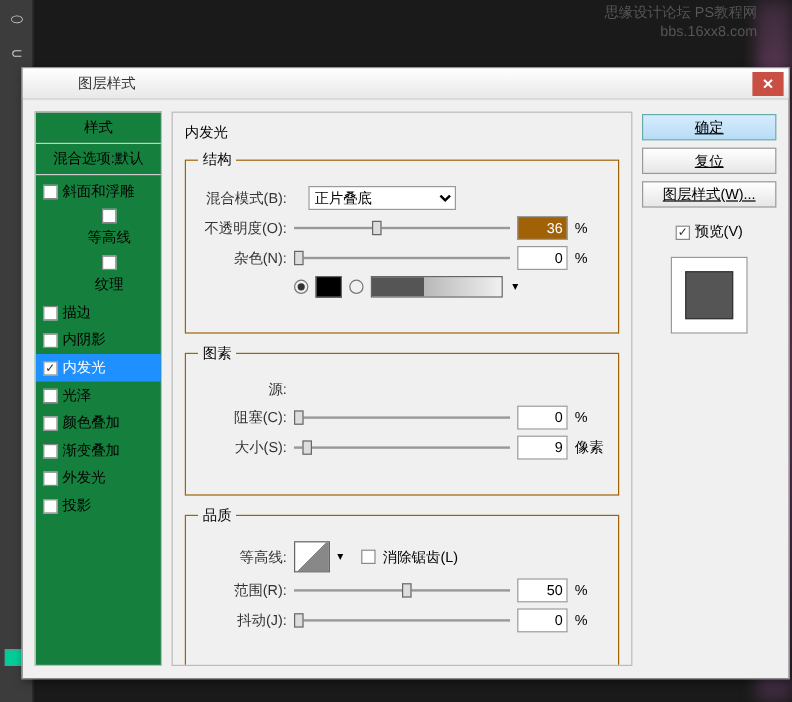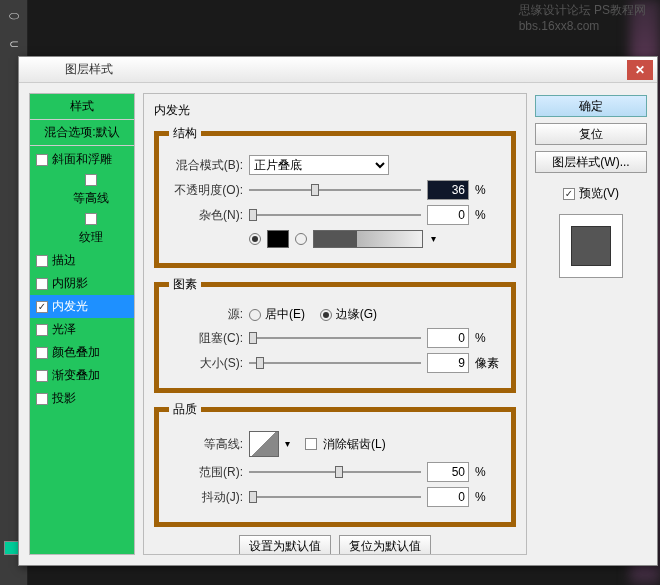--- a/index.html
+++ b/index.html
@@ -1,78 +1,78 @@
 <!DOCTYPE html>
 <html><head>
 <meta charset="utf-8">
 <style>
 * { box-sizing: border-box; margin: 0; padding: 0; font-family: "Microsoft YaHei", SimSun, sans-serif; font-size: 12px; }
 body { background: #1a1a1a; width: 660px; height: 585px; position: relative; overflow: hidden; }
 .bg-right { position: absolute; right: 0; top: 0; bottom: 0; width: 30px; background: linear-gradient(180deg, #3a2a3a, #8a4a7a 30%, #aa5a8a 50%, #8a4a8a 70%, #3a2a3a); filter: blur(6px); }
-.bg-watermark { position: absolute; top: 2px; right: 14px; color: #555; font-size: 11px; }
+.bg-watermark { position: absolute; top: 2px; right: 29px; color: #555; font-size: 11px; }
 .toolbar-left { position: absolute; left: 0; top: 0; bottom: 0; width: 28px; background: #3c3c3c; border-right: 1px solid #222; }
 .tool-icon { width: 24px; height: 24px; margin: 4px 2px; display: flex; align-items: center; justify-content: center; color: #ccc; }
 .tool-swatch { position: absolute; bottom: 30px; left: 4px; width: 18px; height: 14px; background: #0c9; border: 1px solid #888; }
 
 .dialog { position: absolute; left: 18px; top: 56px; width: 640px; height: 510px; background: #f0f0f0; border: 1px solid #888; box-shadow: 2px 2px 8px rgba(0,0,0,0.5); }
 .titlebar { height: 26px; background: linear-gradient(#fff,#e8e8e8); border-bottom: 1px solid #ccc; display: flex; align-items: center; padding: 0 4px; }
 .titlebar-title { flex: 1; padding-left: 6px; color: #333; margin-left: 36px; }
 .close-btn { width: 26px; height: 20px; background: #c94f44; color: #fff; display: flex; align-items: center; justify-content: center; font-weight: bold; }
 
 .dialog-body { display: flex; height: calc(100% - 26px); padding: 10px; gap: 8px; }
 
-.styles-panel { width: 106px; border: 1px solid #bbb; background: #22c55e; }
+.styles-panel { width: 106px; border: 1px solid #bbb; background: #15803d; }
 .styles-header { text-align: center; padding: 4px 0; border-bottom: 1px solid #ccc; }
 .styles-subheader { text-align: center; padding: 4px 0; border-bottom: 1px solid #ccc; }
 .styles-list { padding: 2px 0; }
 .style-item { padding: 3px 4px 3px 6px; display: flex; align-items: center; gap: 4px; cursor: pointer; }
 .style-item.selected { background: #1e90ff; color: #fff; }
 .style-item.sub { padding-left: 22px; flex-direction: column; }
 .chk { width: 12px; height: 12px; border: 1px solid #888; background: #fff; display: inline-flex; align-items: center; justify-content: center; font-size: 10px; color: #333; }
 .chk.checked::after { content: "✓"; font-size: 10px; }
 
 .settings-panel { flex: 1; border: 1px solid #bbb; padding: 8px 10px; background: #f0f0f0; overflow: hidden; }
 .section-title { margin-bottom: 6px; }
-fieldset { border: 5px solid #a16207; padding: 8px 10px 10px; margin-bottom: 8px; }
+fieldset { border: 1px solid #a16207; padding: 8px 10px 24px; margin-bottom: 8px; }
 fieldset legend { padding: 0 4px; }
 .row { display: flex; align-items: center; margin: 5px 0; gap: 6px; }
 .row label { width: 74px; text-align: right; color: #333; }
 select { height: 20px; font-size: 12px; border: 1px solid #999; background: #fff; }
-select.wide { width: 140px; }
+select.wide { width: 123px; margin-left: 12px; }
 select.narrow { width: 62px; }
 .slider { flex: 1; height: 16px; position: relative; }
 .slider-track { position: absolute; top: 7px; left: 0; right: 0; height: 2px; background: #999; }
 .slider-thumb { position: absolute; top: 2px; width: 8px; height: 12px; background: #ddd; border: 1px solid #666; }
 .num-input { width: 42px; height: 20px; border: 1px solid #999; text-align: right; padding: 0 3px; background: #fff; }
-.num-input.hl { background: #0f172a; color: #fff; }
+.num-input.hl { background: #a16207; color: #fff; }
 .unit { width: 26px; }
 .radio-row { display: flex; align-items: center; gap: 4px; }
 .radio { width: 12px; height: 12px; border: 1px solid #777; border-radius: 50%; display: inline-flex; align-items: center; justify-content: center; }
 .radio.on::after { content: ""; width: 6px; height: 6px; background: #333; border-radius: 50%; }
 .color-sw { width: 22px; height: 18px; border: 1px solid #666; }
 .grad-sw { width: 110px; height: 18px; border: 1px solid #666; background: linear-gradient(90deg, #555 0%, #555 40%, rgba(100,100,100,0.4) 40%, rgba(255,255,255,0) 100%); position: relative; }
 .grad-sw::after { content: "▾"; position: absolute; right: -14px; top: 2px; font-size: 10px; }
 .contour-sw { width: 30px; height: 26px; border: 1px solid #666; background: linear-gradient(135deg, #fff 0 49%, #888 50% 100%); position: relative; }
 .contour-sw::after { content: "▾"; position: absolute; right: -12px; top: 6px; font-size: 10px; }
 .bottom-btns { display: flex; justify-content: center; gap: 8px; margin-top: 6px; }
-.btn { min-width: 92px; height: 22px; border: 1px solid #999; background: linear-gradient(#fff,#e6e6e6); text-align: center; padding: 2px 8px; cursor: pointer; }
+.btn { min-width: 92px; height: 22px; border: 1px solid #999; background: linear-gradient(#fff,#e6e6e6); text-align: center; padding: 2px 8px; cursor: pointer; text-decoration: underline; }
 .btn.primary { background: linear-gradient(#d6ecff,#b8dcf5); border: 1px solid #6aa; }
 
 .right-panel { width: 112px; display: flex; flex-direction: column; gap: 6px; align-items: center; padding-top: 2px; }
 .preview-chk { display: flex; align-items: center; gap: 4px; margin-top: 6px; }
 .preview-box { width: 64px; height: 64px; border: 1px solid #999; background: #fff; display: flex; align-items: center; justify-content: center; margin-top: 6px; }
 .preview-inner { width: 40px; height: 40px; background: #555; border: 1px solid #333; }
 </style>
 </head>
 <body>
 
 <div class="bg-right"></div>
 <div class="bg-watermark">
   <div>思缘设计论坛  PS教程网</div>
-  <div style="">bbs.16xx8.com</div>
+  <div style="text-align:right">bbs.16xx8.com</div>
 </div>
 
 <div class="toolbar-left">
   <div class="tool-icon">⬭</div>
   <div class="tool-icon">⊂</div>
   <div class="tool-swatch"></div>
 </div>
 
 <div class="dialog">
   <div class="titlebar">
@@ -118,20 +118,24 @@
           <div class="style-item">
             <span class="chk"></span>
             <span>颜色叠加</span>
           </div>
           <div class="style-item">
             <span class="chk"></span>
             <span>渐变叠加</span>
           </div>
           <div class="style-item">
             <span class="chk"></span>
+            <span>外发光</span>
+          </div>
+          <div class="style-item">
+            <span class="chk"></span>
             <span>投影</span>
           </div>
         </div>
     </div>
 
     <div class="settings-panel">
       <div class="section-title">内发光</div>
 
       <fieldset>
         <legend>结构</legend>
@@ -163,27 +167,20 @@
           <div class="color-sw" style="background:#000"></div>
           <span class="radio"></span>
           <div class="grad-sw"></div>
         </div>
       </fieldset>
 
       <fieldset>
         <legend>图素</legend>
         <div class="row">
           <label>源:</label>
-          <div class="radio-row">
-            <span class="radio"></span>
-            <span>居中(E)</span>
-            &nbsp;&nbsp;
-            <span class="radio on"></span>
-            <span>边缘(G)</span>
-          </div>
         </div>
         <div class="row">
           <label>阻塞(C):</label>
           <div class="slider">
               <div class="slider-track"></div>
               <div class="slider-thumb" style="left:0%"></div>
             </div>
           <input class="num-input" value="0" style="">
           <span class="unit">%</span>
         </div>

